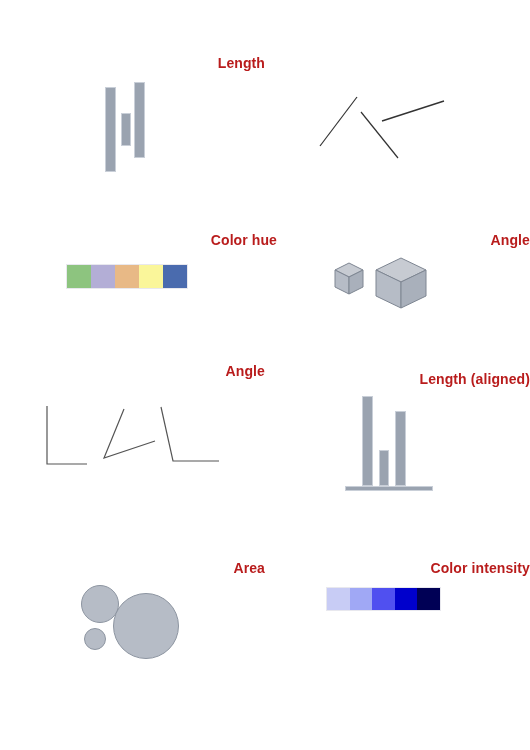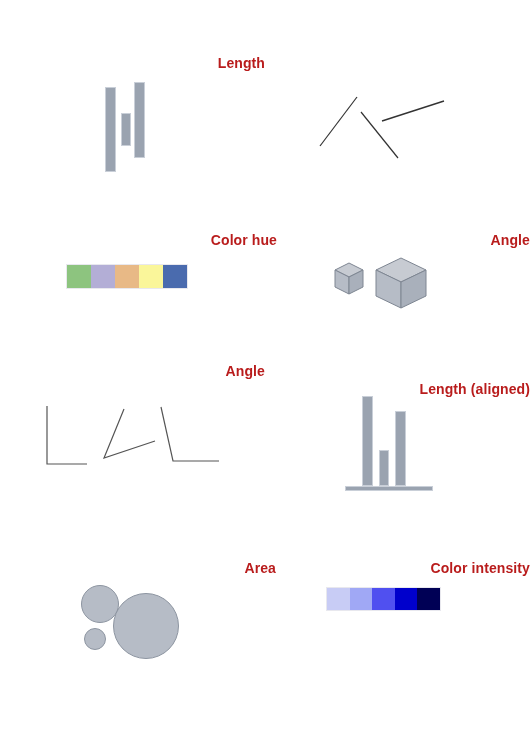--- a/index.html
+++ b/index.html
@@ -114,32 +114,32 @@
   </div>
 
   <div class="panel" style="left:265px; top:190px; width:265px; height:135px;">
     <div class="panel-title" style="top:42px;">Angle</div>
   </div>
 
   <div class="panel" style="left:0px; top:320px; width:265px; height:190px;">
     <div class="panel-title" style="top:43px;">Angle</div>
   </div>
 
-  <div class="panel" style="left:265px; top:338px; width:265px; height:190px;">
+  <div class="panel" style="left:265px; top:328px; width:265px; height:190px;">
     <div class="panel-title" style="top:43px;">Length (aligned)</div>
   </div>
   <div class="panel-art">
     <div class="bar" style="left:362px; top:396px; width:11px; height:90px;"></div>
     <div class="bar" style="left:379px; top:450px; width:10px; height:36px;"></div>
     <div class="bar" style="left:395px; top:411px; width:11px; height:75px;"></div>
     <div class="baseline" style="left:345px; top:486px; width:88px; height:5px;"></div>
   </div>
 
   <div class="panel" style="left:0px; top:515px; width:265px; height:190px;">
-    <div class="panel-title" style="top:45px;margin-left:11px;">Area</div>
+    <div class="panel-title" style="top:45px;">Area</div>
   </div>
   <div class="panel-art">
     <div class="circle" style="left:81px; top:585px; width:38px; height:38px;"></div>
     <div class="circle" style="left:84px; top:628px; width:22px; height:22px;"></div>
     <div class="circle" style="left:113px; top:593px; width:66px; height:66px;"></div>
   </div>
 
   <div class="panel" style="left:265px; top:515px; width:265px; height:190px;">
     <div class="panel-title" style="top:45px;">Color intensity</div>
   </div>

